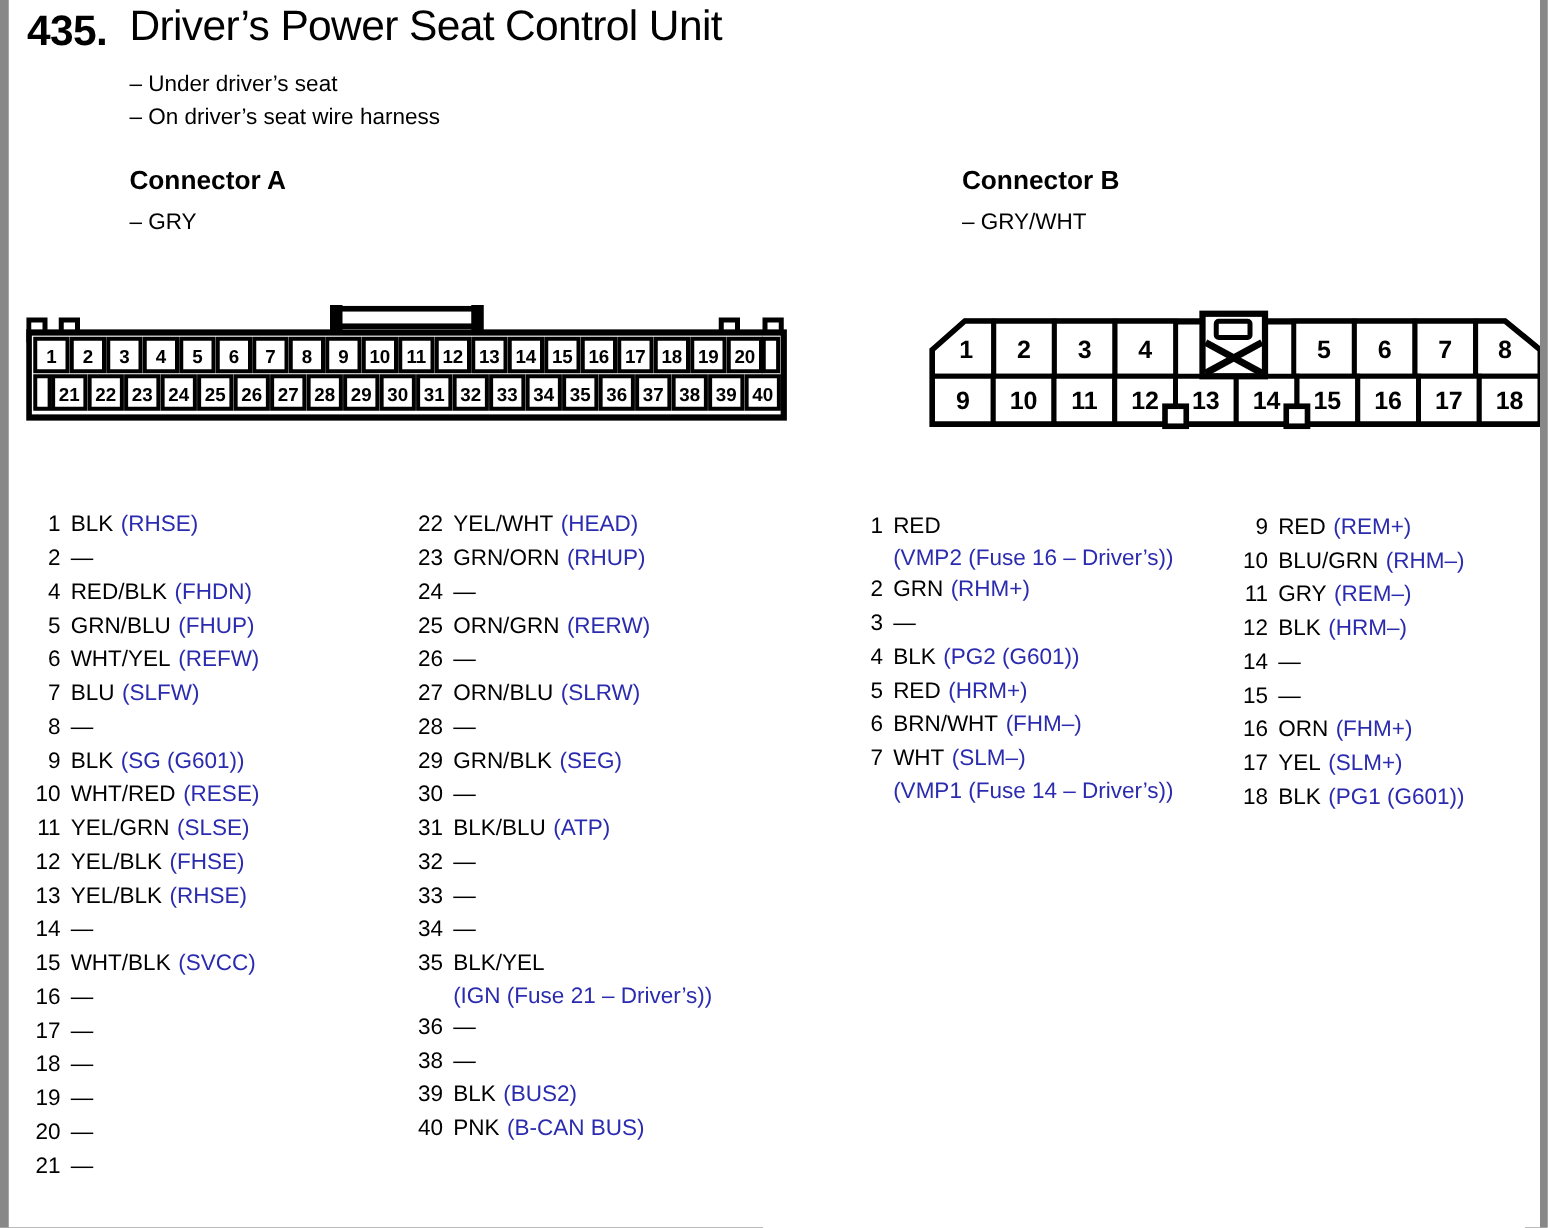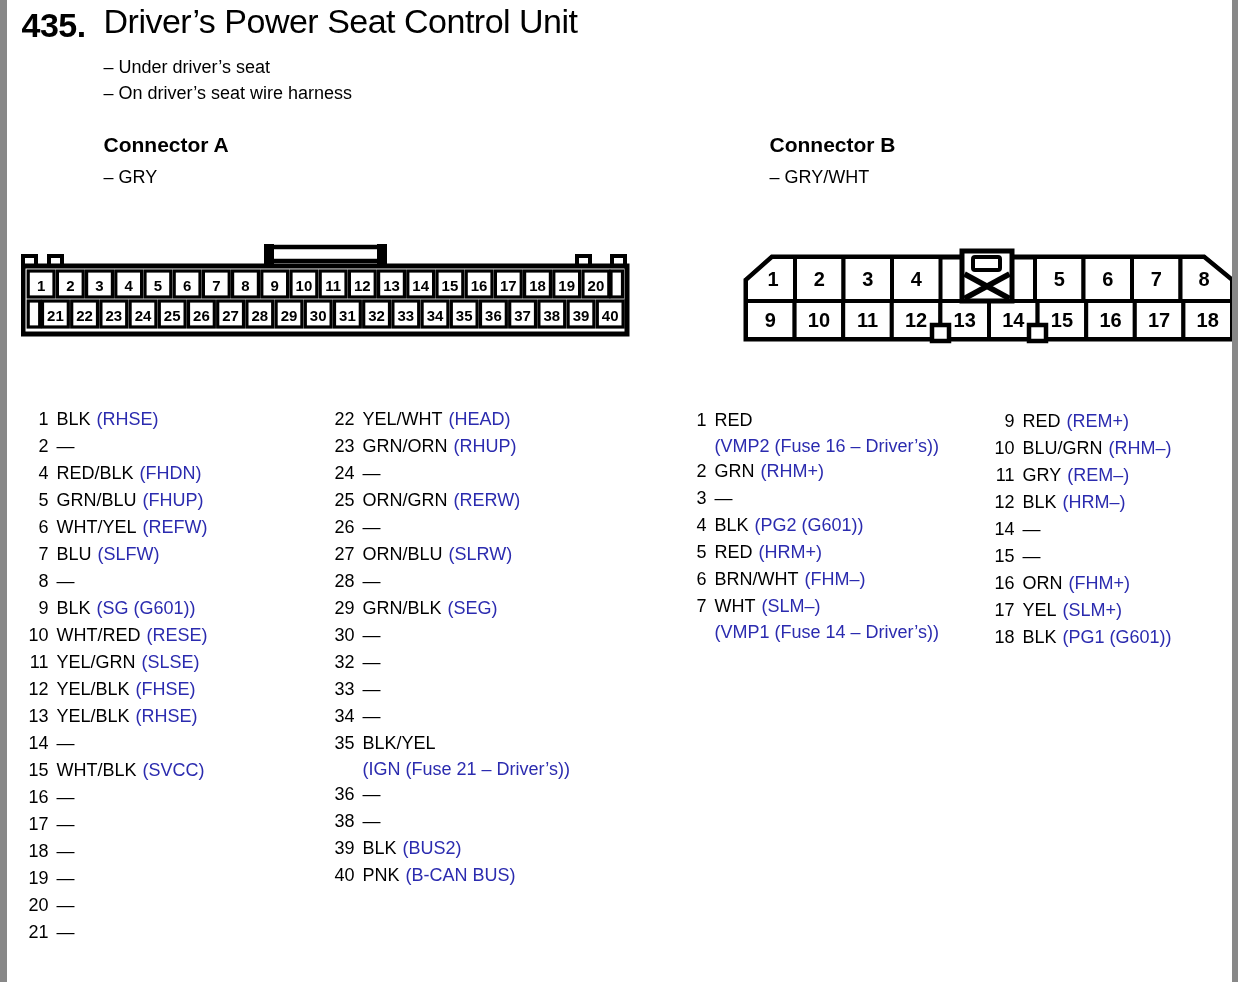--- a/index.html
+++ b/index.html
@@ -214,20 +214,21 @@
   <div id="col-a2" class="pin-col">
       <div class="pin-row"><span class="pin-num">22</span><span class="pin-wire">YEL/WHT</span><span class="pin-signal">(HEAD)</span></div>
       <div class="pin-row"><span class="pin-num">23</span><span class="pin-wire">GRN/ORN</span><span class="pin-signal">(RHUP)</span></div>
       <div class="pin-row"><span class="pin-num">24</span><span class="pin-wire">—</span></div>
       <div class="pin-row"><span class="pin-num">25</span><span class="pin-wire">ORN/GRN</span><span class="pin-signal">(RERW)</span></div>
       <div class="pin-row"><span class="pin-num">26</span><span class="pin-wire">—</span></div>
       <div class="pin-row"><span class="pin-num">27</span><span class="pin-wire">ORN/BLU</span><span class="pin-signal">(SLRW)</span></div>
       <div class="pin-row"><span class="pin-num">28</span><span class="pin-wire">—</span></div>
       <div class="pin-row"><span class="pin-num">29</span><span class="pin-wire">GRN/BLK</span><span class="pin-signal">(SEG)</span></div>
       <div class="pin-row"><span class="pin-num">30</span><span class="pin-wire">—</span></div>
+      <div class="pin-row"><span class="pin-num">31</span><span class="pin-wire">BLK/BLU</span><span class="pin-signal">(ATP)</span></div>
       <div class="pin-row"><span class="pin-num">32</span><span class="pin-wire">—</span></div>
       <div class="pin-row"><span class="pin-num">33</span><span class="pin-wire">—</span></div>
       <div class="pin-row"><span class="pin-num">34</span><span class="pin-wire">—</span></div>
       <div class="pin-row wrap">
         <div class="line1"><span class="pin-num">35</span><span class="pin-wire">BLK/YEL</span></div>
         <div class="line2">(IGN (Fuse 21 – Driver’s))</div>
       </div>
       <div class="pin-row"><span class="pin-num">36</span><span class="pin-wire">—</span></div>
       <div class="pin-row"><span class="pin-num">38</span><span class="pin-wire">—</span></div>
       <div class="pin-row"><span class="pin-num">39</span><span class="pin-wire">BLK</span><span class="pin-signal">(BUS2)</span></div>

